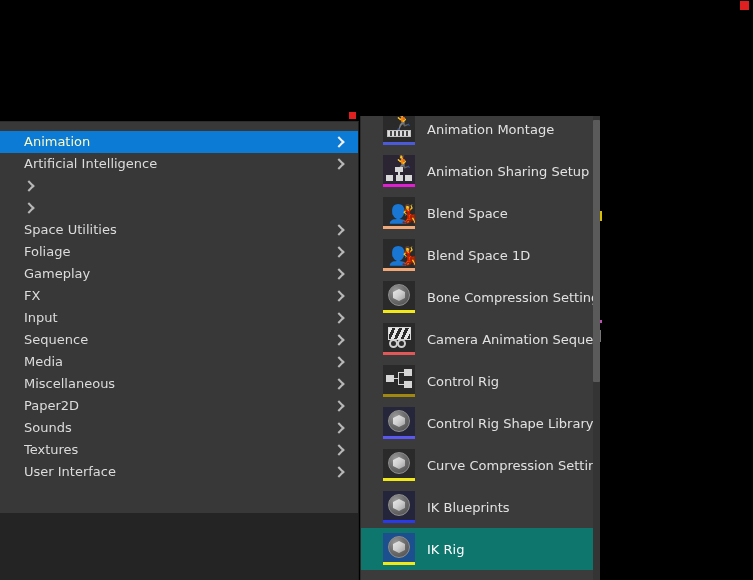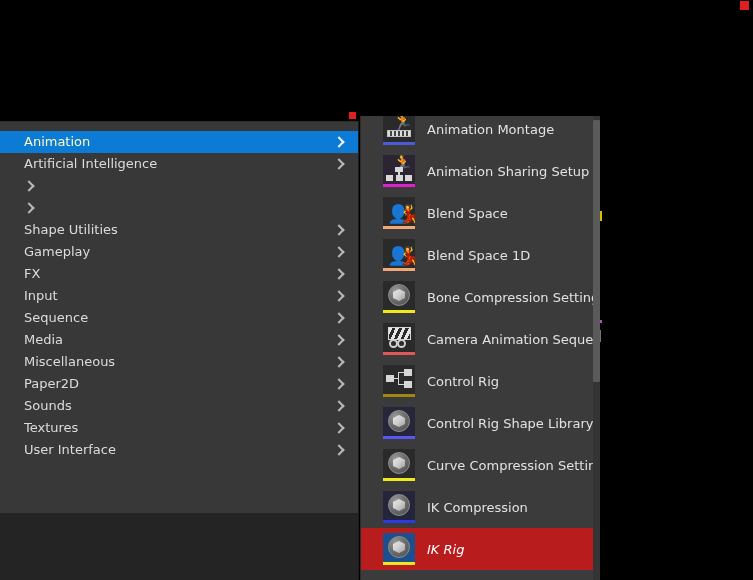--- a/index.html
+++ b/index.html
@@ -132,22 +132,21 @@
   .smenu-item {
     position: relative;
     height: 42px;
     display: flex;
     align-items: center;
     padding-left: 22px;
     box-sizing: border-box;
     cursor: default;
   }
   .smenu-item.selected {
-    background: #b91c1c;
-    font-style: italic;
+    background: #0f766e;
   }
   .smenu-label {
     color: #e2e2e2;
     font-size: 13px;
     white-space: nowrap;
     margin-left: 12px;
     text-align: center;
   }
   .smenu-item.selected .smenu-label {
     color: #ffffff;
@@ -383,21 +382,25 @@
         <span class="pmenu-label">Artificial Intelligence</span>
         <span class="pmenu-arrow"></span>
       </div>
       <div class="pmenu-item">
         <span class="pmenu-arrow"></span>
       </div>
       <div class="pmenu-item">
         <span class="pmenu-arrow"></span>
       </div>
       <div class="pmenu-item">
-        <span class="pmenu-label">Shape Utilities</span>
+        <span class="pmenu-label">Space Utilities</span>
+        <span class="pmenu-arrow"></span>
+      </div>
+      <div class="pmenu-item">
+        <span class="pmenu-label">Foliage</span>
         <span class="pmenu-arrow"></span>
       </div>
       <div class="pmenu-item">
         <span class="pmenu-label">Gameplay</span>
         <span class="pmenu-arrow"></span>
       </div>
       <div class="pmenu-item">
         <span class="pmenu-label">FX</span>
         <span class="pmenu-arrow"></span>
       </div>
@@ -559,21 +562,21 @@
       </div>
       <div class="smenu-item">
         <div class="asset-icon" style="background: rgb(36, 36, 58);">
           <div class="glyph">
             <div>
               <div class="sph"></div>
             </div>
           </div>
           <div class="typebar" style="background: rgb(42, 58, 232);"></div>
         </div>
-        <span class="smenu-label">IK Compression</span>
+        <span class="smenu-label">IK Blueprints</span>
       </div>
       <div class="smenu-item selected">
         <div class="asset-icon" style="background: rgb(28, 79, 142);">
           <div class="glyph">
             <div>
               <div class="sph"></div>
             </div>
           </div>
           <div class="typebar" style="background: rgb(240, 232, 24);"></div>
         </div>

